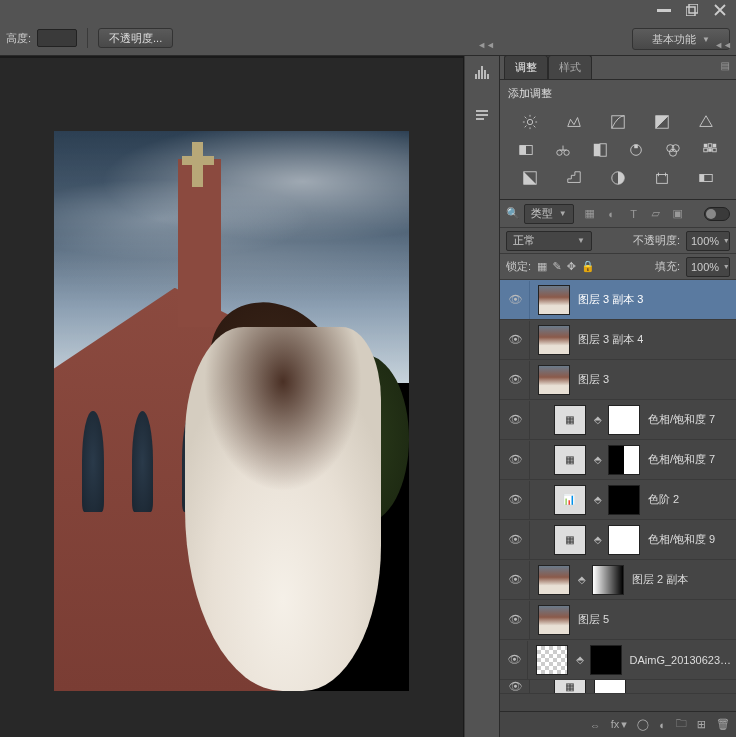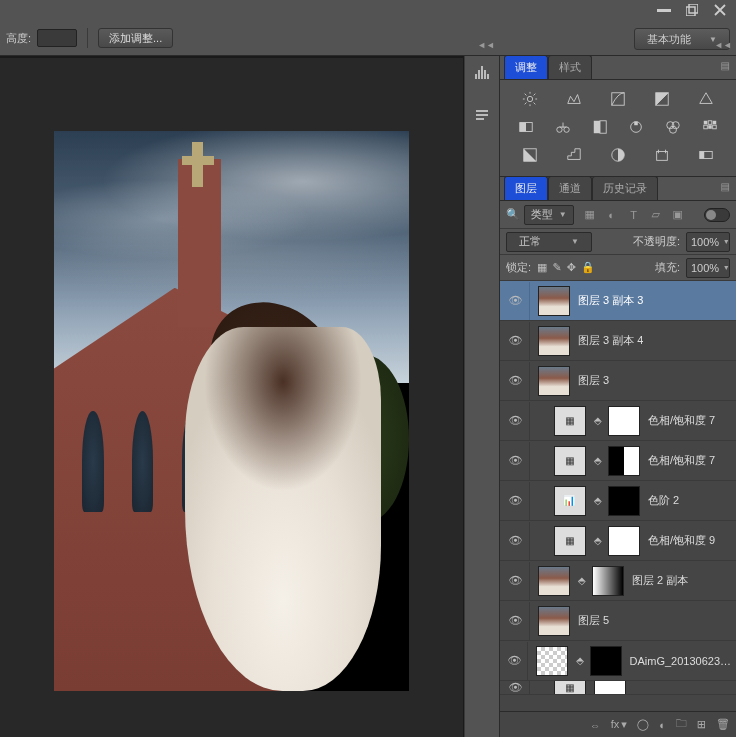--- a/index.html
+++ b/index.html
@@ -5,21 +5,21 @@
 *{margin:0;padding:0;box-sizing:border-box;font-family:"Microsoft YaHei",sans-serif;font-size:11px;color:#ccc;user-select:none}
 body{background:#535353;width:736px;height:737px;overflow:hidden;position:relative}
 .titlebar{height:28px;background:#535353;display:flex;justify-content:flex-end;align-items:flex-start;padding:0 2px}
 .winbtn{width:28px;height:20px;display:flex;align-items:center;justify-content:center;color:#ccc}
 .winbtn svg{fill:#ccc}
 .optionbar{height:28px;background:#535353;border-bottom:1px solid #2a2a2a;display:flex;align-items:flex-start;padding:0 6px;justify-content:space-between}
 .opt-left{display:flex;align-items:center;gap:6px}
 .opt-label{color:#ccc}
 .opt-input{width:40px;height:18px;background:#3a3a3a;border:1px solid #222;border-radius:2px}
 .opt-btn{height:20px;padding:0 10px;background:linear-gradient(#5a5a5a,#494949);border:1px solid #333;border-radius:3px;display:flex;align-items:center;color:#ddd}
-.workspace-dd{height:22px;padding:0 12px;background:linear-gradient(#5c5c5c,#484848);border:1px solid #333;border-radius:3px;display:flex;align-items:center;gap:16px;color:#eee}
+.workspace-dd{height:22px;padding:0 19px;background:linear-gradient(#5c5c5c,#484848);border:1px solid #333;border-radius:3px;display:flex;align-items:center;gap:4px;color:#eee}
 .main{display:flex;height:calc(737px - 56px)}
 .canvas-area{flex:1;background:#282828;position:relative;display:flex;align-items:flex-start;justify-content:center;padding-top:75px;border-right:1px solid #1a1a1a}
 .canvas-area::before{content:"";position:absolute;left:0;right:0;top:0;height:2px;background:#1a1a1a}
 .canvas-img{width:355px;height:560px;background:#000;position:relative;overflow:hidden}
 .sky{position:absolute;inset:0;height:45%;background:linear-gradient(180deg,#3a4a5a,#5a6a7a 40%,#8a9aaa 70%,#bbc5cc);filter:contrast(1.2)}
 .clouds{position:absolute;inset:0;height:45%;background:radial-gradient(ellipse 200px 60px at 70% 20%,rgba(255,255,255,0.5),transparent),radial-gradient(ellipse 150px 40px at 30% 35%,rgba(200,210,220,0.4),transparent),radial-gradient(ellipse 180px 50px at 50% 50%,rgba(150,160,170,0.3),transparent)}
 .church{position:absolute;left:0;right:15%;top:28%;bottom:0;background:linear-gradient(#8b4a3f,#7a3d34);clip-path:polygon(0 20%,40% 0,80% 15%,80% 100%,0 100%)}
 .tower{position:absolute;left:35%;top:5%;width:12%;height:30%;background:#8b4a3f}
 .cross{position:absolute;left:39%;top:2%;width:3%;height:8%;background:#b8a878}
 .cross::before{content:"";position:absolute;left:-100%;top:30%;width:300%;height:20%;background:#b8a878}
@@ -33,35 +33,35 @@
 .dock{width:36px;background:#535353;border-left:1px solid #3a3a3a;border-right:1px solid #2a2a2a;padding-top:4px;display:flex;flex-direction:column;align-items:center;gap:4px;position:relative}
 .dock::before{content:"◄◄";position:absolute;top:-16px;right:4px;font-size:9px;color:#999}
 .dock-btn{width:28px;height:24px;display:flex;align-items:center;justify-content:center;border:1px solid transparent;border-radius:2px}
 .dock-btn svg{fill:#bbb;width:16px;height:16px}
 .dock-sep{width:100%;height:12px}
 .panels{width:236px;background:#535353;display:flex;flex-direction:column;position:relative}
 .panels::before{content:"◄◄";position:absolute;top:-16px;right:4px;font-size:9px;color:#999}
 .panel-tabs{height:24px;display:flex;align-items:flex-end;padding-left:4px;gap:0;border-bottom:1px solid #2a2a2a;position:relative}
 .panel-tabs::after{content:"▤";position:absolute;right:6px;top:4px;font-size:10px;color:#999}
 .tab{padding:4px 10px;background:#454545;border:1px solid #2a2a2a;border-bottom:none;border-radius:3px 3px 0 0;color:#aaa;font-size:11px}
-.tab.active{background:#1d4ed8;color:#eee}
+.tab.active{background:#404040;color:#eee}
 .adj-panel{padding:6px 8px}
 .adj-title{color:#ddd;margin-bottom:8px}
 .adj-row{display:flex;gap:0;justify-content:space-around;align-items:center;height:26px;margin-bottom:2px}
 .adj-icon{width:22px;height:20px;display:flex;align-items:center;justify-content:center;color:#ccc}
 .adj-icon svg{fill:#ccc;width:18px;height:16px}
 .layers-panel{flex:1;display:flex;flex-direction:column;border-top:1px solid #2a2a2a;min-height:0}
 .filter-row{height:28px;display:flex;align-items:center;padding:0 6px;gap:4px;border-bottom:1px solid #3a3a3a}
 .filter-dd{display:flex;align-items:center;gap:4px;padding:2px 6px;background:#454545;border:1px solid #2a2a2a;border-radius:2px;height:20px}
 .filter-icons{display:flex;gap:6px;margin-left:4px}
 .filter-icons span{width:16px;height:16px;display:flex;align-items:center;justify-content:center;color:#999}
 .filter-toggle{margin-left:auto;width:26px;height:14px;background:#3a3a3a;border:1px solid #222;border-radius:7px;position:relative}
 .filter-toggle::after{content:"";position:absolute;left:1px;top:1px;width:10px;height:10px;background:#888;border-radius:5px}
 .blend-row,.lock-row{height:26px;display:flex;align-items:center;padding:0 6px;gap:6px;border-bottom:1px solid #3a3a3a}
-.blend-dd{width:86px;height:20px;background:#454545;border:1px solid #2a2a2a;border-radius:2px;display:flex;align-items:center;padding:0 12px;justify-content:space-between}
+.blend-dd{width:86px;height:20px;background:#454545;border:1px solid #2a2a2a;border-radius:2px;display:flex;align-items:center;padding:0 6px;justify-content:space-between}
 .label{color:#ccc}
 .pct-input{width:44px;height:20px;background:#454545;border:1px solid #2a2a2a;border-radius:2px;display:flex;align-items:center;justify-content:flex-start;padding:0 4px;gap:3px}
 .lock-icons{display:flex;gap:5px;align-items:center}
 .lock-icons span{color:#bbb;font-size:11px}
 .layer-list{flex:1;overflow-y:auto;background:#454545}
 .layer-list::-webkit-scrollbar{width:16px}
 .layer-list::-webkit-scrollbar-track{background:#3e3e3e}
 .layer-list::-webkit-scrollbar-thumb{background:#6a6a6a;border:2px solid #3e3e3e;border-radius:8px}
 .layer{height:40px;display:flex;align-items:center;padding:0 2px;border-bottom:1px solid #3a3a3a;gap:2px}
 .layer.selected{background:#5a7aa0}
@@ -103,21 +103,21 @@
         <path d="M1 1 L11 11 M11 1 L1 11" stroke="#ccc" stroke-width="1.8"></path>
       </svg>
     </div>
 </div>
 
 <div class="optionbar">
   <div class="opt-left">
     <span class="opt-label">高度:</span>
     <div class="opt-input"></div>
     <div style="width:1px;height:20px;background:#3a3a3a;margin:0 4px"></div>
-    <div class="opt-btn">添加调整...</div>
+    <div class="opt-btn">不透明度...</div>
   </div>
   <div class="workspace-dd">
     <span>基本功能</span>
       <span class="tri">▼</span>
   </div>
 </div>
 
 <div class="main">
   <div class="canvas-area">
     <div class="canvas-img">
@@ -155,20 +155,21 @@
       </div>
   </div>
 
   <div class="panels">
 
     <div class="panel-tabs">
       <div class="tab active">调整</div>
       <div class="tab">样式</div>
     </div>
     <div class="adj-panel">
+      <div class="adj-title">添加调整</div>
       <div class="adj-row">
         <div class="adj-icon">
             <svg viewBox="0 0 18 18">
               <circle cx="9" cy="9" r="3" fill="none" stroke="#ccc"></circle>
               <g stroke="#ccc">
                 <line x1="9" y1="1" x2="9" y2="3"></line>
                 <line x1="9" y1="15" x2="9" y2="17"></line>
                 <line x1="1" y1="9" x2="3" y2="9"></line>
                 <line x1="15" y1="9" x2="17" y2="9"></line>
                 <line x1="3" y1="3" x2="5" y2="5"></line>
@@ -275,25 +276,20 @@
         <div class="adj-icon">
             <svg viewBox="0 0 18 18">
               <rect x="2" y="5" width="14" height="8" fill="none" stroke="#ccc"></rect>
               <rect x="2" y="5" width="5" height="8"></rect>
             </svg>
           </div>
       </div>
     </div>
 
     <div class="layers-panel">
-      <div class="panel-tabs">
-        <div class="tab active">图层</div>
-        <div class="tab">通道</div>
-        <div class="tab">历史记录</div>
-      </div>
 
       <div class="filter-row">
         <span style="color:#bbb">🔍</span>
         <div class="filter-dd">
             <span>类型</span>
             <span class="tri">▼</span>
           </div>
         <div class="filter-icons">
           <span>▦</span>
           <span>◐</span>

